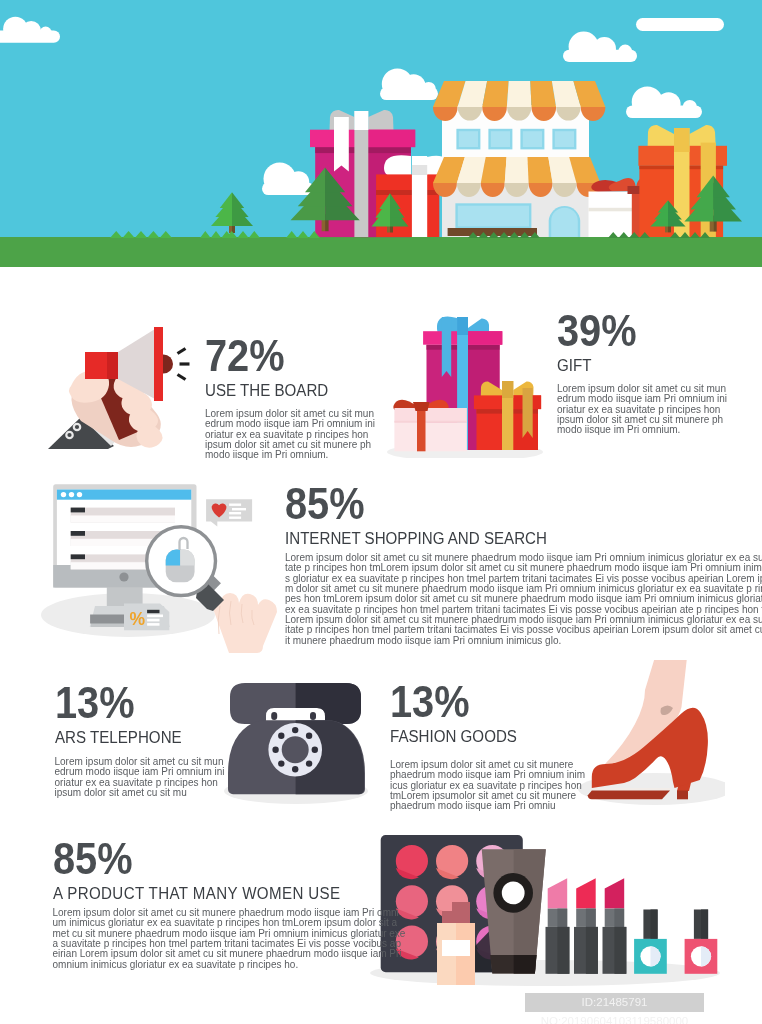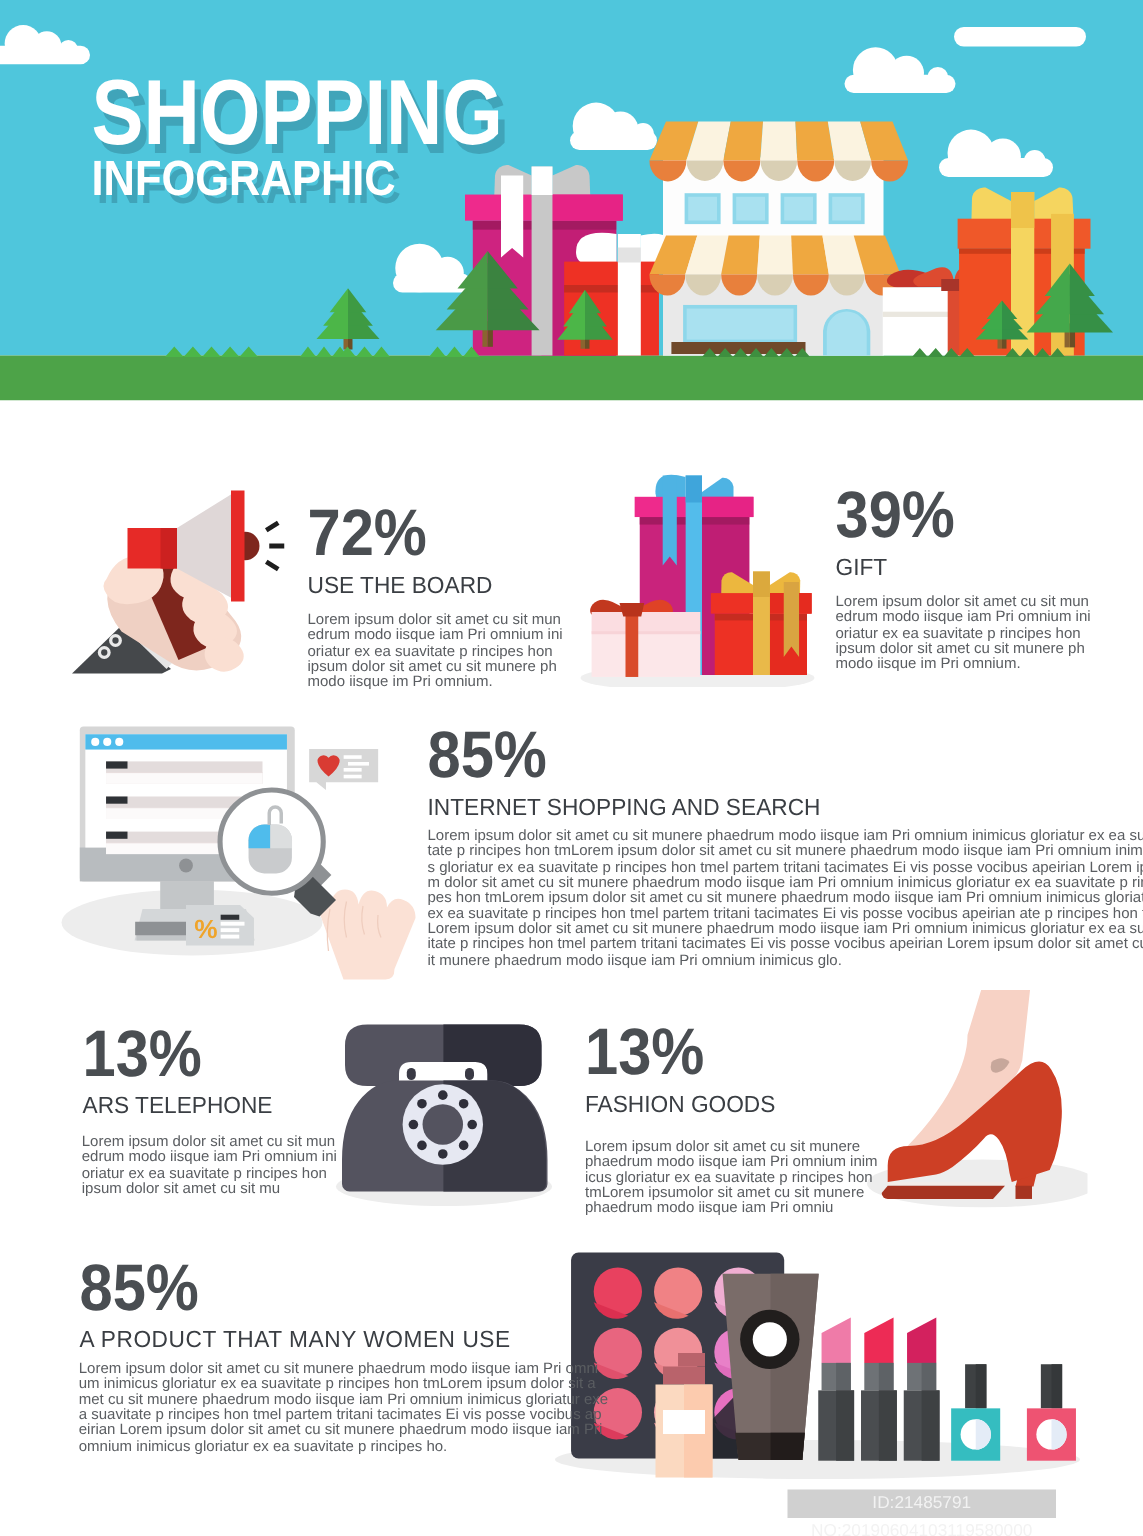--- a/index.html
+++ b/index.html
@@ -235,24 +235,20 @@
 <path d="M286.0 238.0 L291.7 231.0 L297.3 238.0 L303.0 231.0 L308.7 238.0 L314.3 231.0 L320.0 238.0 Z" fill="#4CB648"></path>
 <path d="M468.0 238.0 L473.1 232.0 L478.3 238.0 L483.4 232.0 L488.6 238.0 L493.7 232.0 L498.9 238.0 L504.0 232.0 L509.1 238.0 L514.3 232.0 L519.4 238.0 L524.6 232.0 L529.7 238.0 L534.9 232.0 L540.0 238.0 Z" fill="#3E8F3F"></path>
 <path d="M608.0 238.0 L613.2 232.0 L618.5 238.0 L623.8 232.0 L629.0 238.0 L634.2 232.0 L639.5 238.0 L644.8 232.0 L650.0 238.0 Z" fill="#3E8F3F"></path>
 <path d="M670.0 238.0 L675.0 232.0 L680.0 238.0 L685.0 232.0 L690.0 238.0 L695.0 232.0 L700.0 238.0 L705.0 232.0 L710.0 238.0 Z" fill="#3E8F3F"></path>
 </g>
 
       </g>
     </svg>
   </div>
 
-  <div class="title-wrap">
-    <div class="t-main">SHOPPING</div>
-    <div class="t-sub">INFOGRAPHIC</div>
-  </div>
 
 <svg class="ill" style="left:33px;top:313px;width:162px;height:142px" viewBox="0 0 162 142">
 
   <path d="M15 136 L48 104 L81 133 L75 136 Z" fill="#45484B"></path>
   <g>
     <circle cx="44" cy="114" r="4.3" fill="#E9E9E9"></circle>
         <circle cx="44" cy="114" r="2.1" fill="#45484B"></circle>
     <circle cx="36.5" cy="122" r="4.3" fill="#E9E9E9"></circle>
         <circle cx="36.5" cy="122" r="2.1" fill="#45484B"></circle>
   </g>
@@ -334,21 +330,21 @@
     <path d="M34 99 q-16-12 -23-4 q-5 7 5 9 z" fill="#C2381F"></path>
     <path d="M40 99 q16-12 23-4 q5 7 -5 9 z" fill="#DF4226"></path>
     <rect x="10.4" y="100" width="72.5" height="14.3" fill="#FBDDE1"></rect>
     <rect x="10.4" y="114.3" width="72.5" height="29.0" fill="#FCE7E9"></rect>
     <rect x="10.4" y="112.8" width="72.5" height="2" fill="#F7D3D7"></rect>
     <rect x="33" y="96" width="8.5" height="47.3" fill="#D94B2B"></rect>
     <path d="M29 94 h16.5 l-2 9 h-12 z" fill="#B8331C"></path>
   </g>
 </svg>
 
-  <div class="blk" style="left:557px;top:329px;width:150px">
+  <div class="blk" style="left:557px;top:316px;width:150px">
     <div class="pct">39%</div>
     <div class="hdg">GIFT</div>
     <div class="body" style="margin-top:12px">Lorem ipsum dolor sit amet cu sit mun
 edrum modo iisque iam Pri omnium ini
 oriatur ex ea suavitate p rincipes hon
 ipsum dolor sit amet cu sit munere ph
 modo iisque im Pri omnium.</div>
   </div>
 
 <svg class="ill" style="left:38px;top:478px;width:250px;height:180px" viewBox="0 0 250 180">

